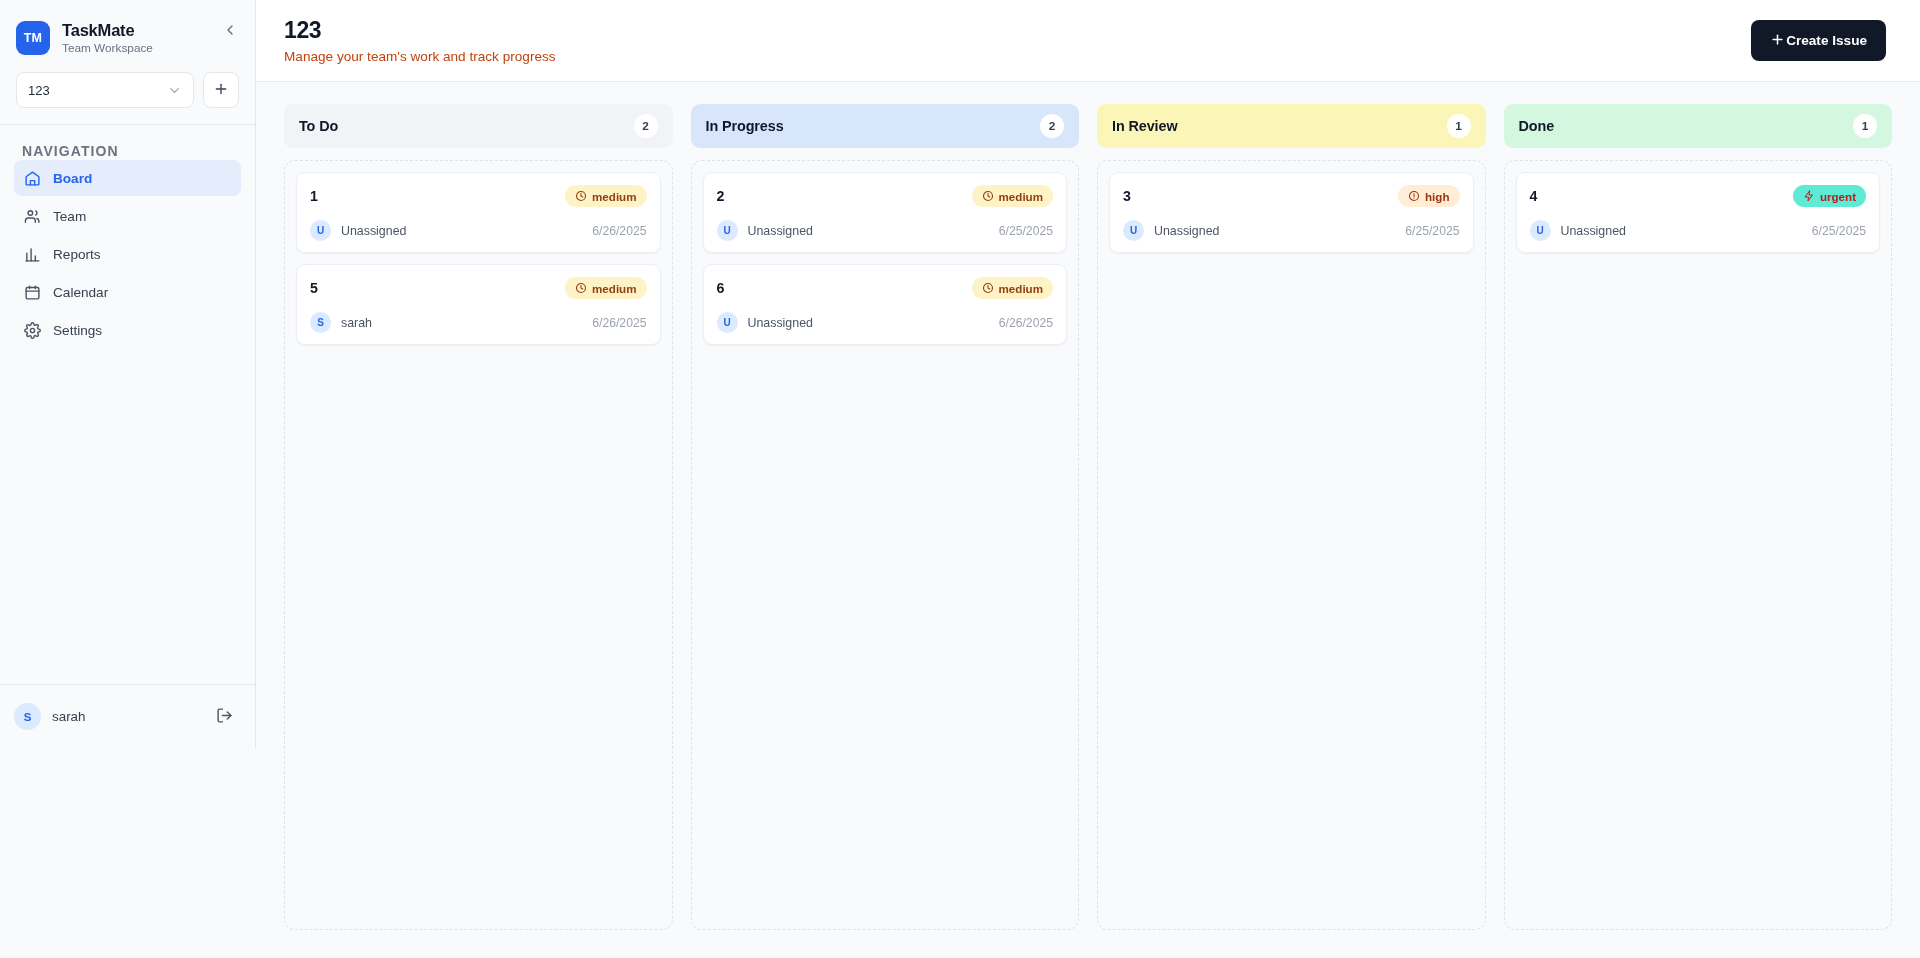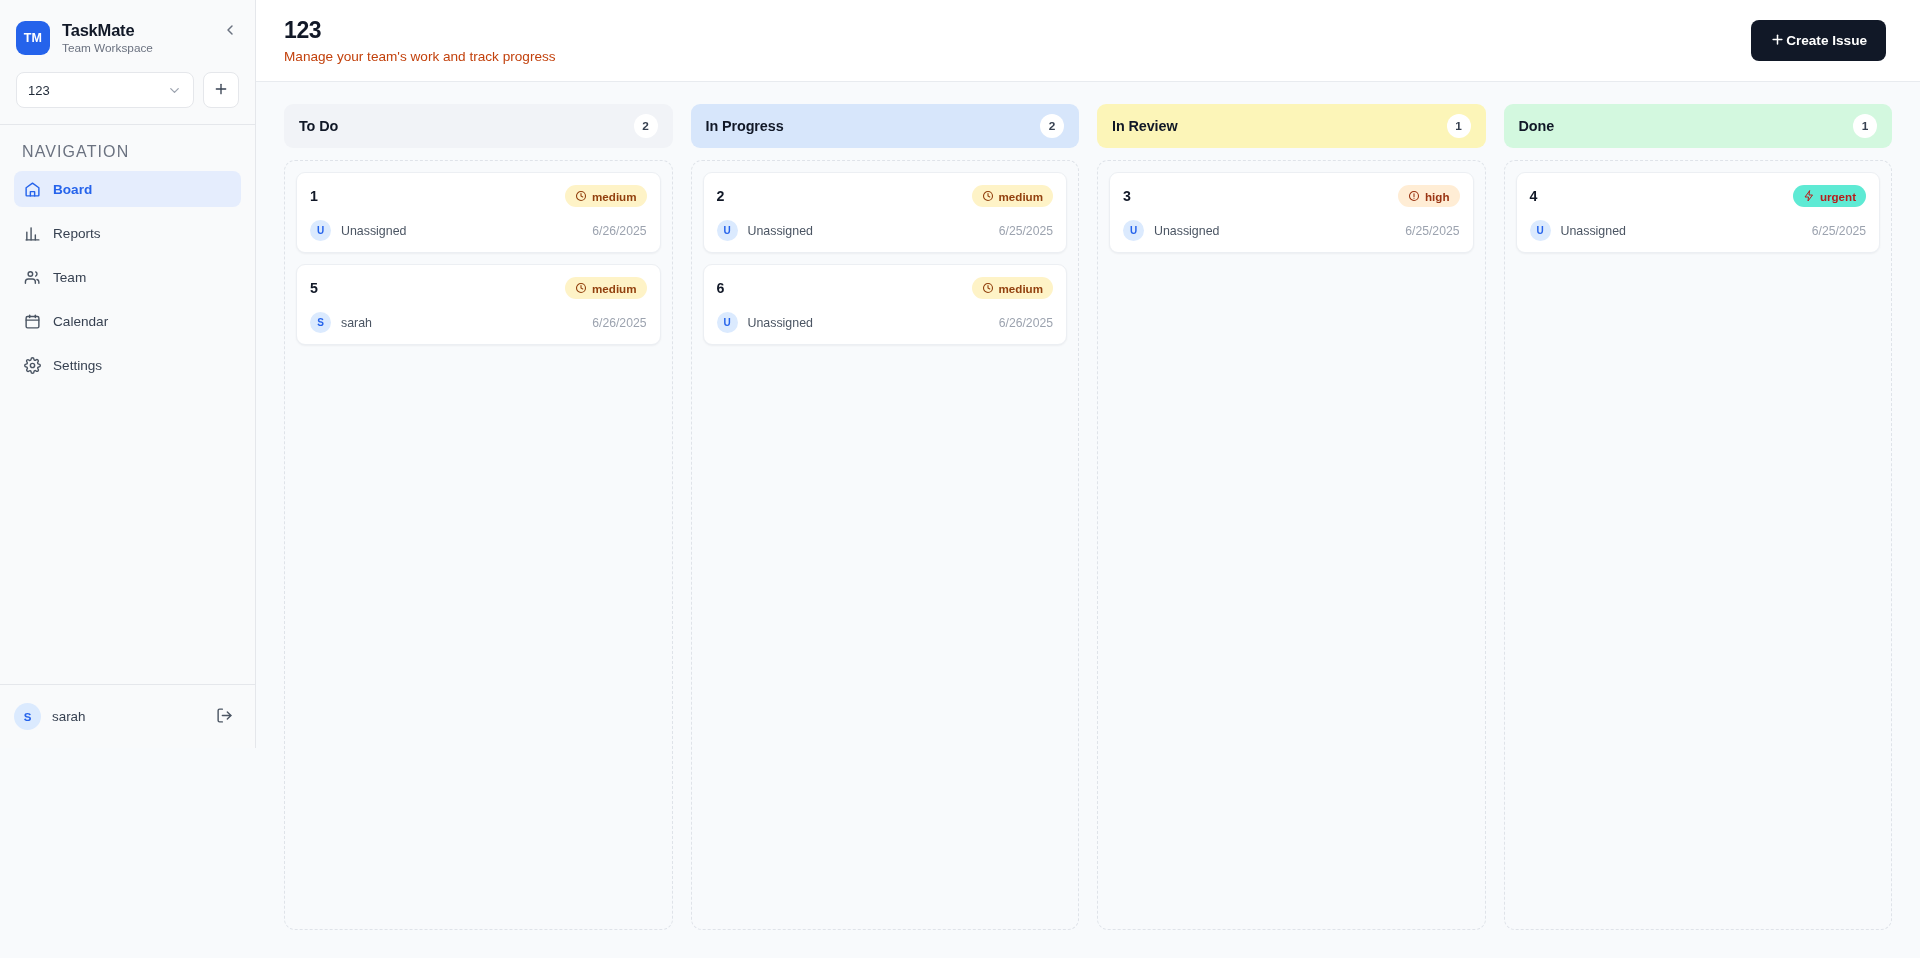--- a/index.html
+++ b/index.html
@@ -58,28 +58,28 @@
     width: 36px; height: 36px; flex: 0 0 36px;
     border: 1px solid #e5e7eb; border-radius: 8px;
     background: #fff; display: flex; align-items: center;
     justify-content: center; cursor: pointer; color: #374151;
   }
 
   .sb-divider { height: 1px; background: #e5e7eb; }
 
   .nav-section { padding: 18px 14px 0 14px; flex: 1 1 auto; }
   .nav-title {
-    font-size: 16px; font-weight: 400; color: #6b7280;
-    letter-spacing: 1.1px; padding: 0 8px 10px 8px;
+    font-size: 14px; font-weight: 700; color: #6b7280;
+    letter-spacing: 1.1px; padding: 0 8px 1px 8px;
   }
   .nav-item {
     display: flex; align-items: center; gap: 12px;
     height: 36px; padding: 0 10px; border-radius: 8px;
     font-size: 13.6px; color: #374151; cursor: pointer;
-    margin-bottom: 8px;
+    margin-bottom: 2px;
   }
   .nav-item .ico { display: flex; align-items: center; justify-content: center; width: 17px; height: 17px; color: #4b5563; }
   .nav-item.active { background: #e5edfd; color: #2563eb; font-weight: 600; }
   .nav-item.active .ico { color: #2563eb; }
 
   .sb-footer {
     border-top: 1px solid #e5e7eb;
     height: 64px; display: flex; align-items: center;
     justify-content: space-between; padding: 0 18px 0 14px;
   }
@@ -218,39 +218,39 @@
               <path d="M3 9.5L12 3l9 6.5V20a1 1 0 0 1-1 1H4a1 1 0 0 1-1-1z"></path>
               <path d="M9 21v-6h6v6"></path>
             </svg>
         </span>
         <span>Board</span>
       </div>
 
       <div class="nav-item">
         <span class="ico">
           <svg width="17" height="17" viewBox="0 0 24 24" fill="none" stroke="currentColor" stroke-width="2" stroke-linecap="round" stroke-linejoin="round">
+              <path d="M16 20v-2a4 4 0 0 0-4-4H6a4 4 0 0 0-4 4v2"></path>
+              <circle cx="9" cy="7" r="3.2"></circle>
+              <path d="M21 20v-1.6a3.6 3.6 0 0 0-2.7-3.5"></path>
+              <path d="M16.5 4.2a3.2 3.2 0 0 1 0 5.8"></path>
+            </svg>
+        </span>
+        <span>Team</span>
+      </div>
+
+      <div class="nav-item">
+        <span class="ico">
+          <svg width="17" height="17" viewBox="0 0 24 24" fill="none" stroke="currentColor" stroke-width="2" stroke-linecap="round" stroke-linejoin="round">
               <line x1="4" y1="21" x2="4" y2="10"></line>
               <line x1="10" y1="21" x2="10" y2="4"></line>
               <line x1="16" y1="21" x2="16" y2="14"></line>
               <line x1="21" y1="21" x2="3" y2="21"></line>
             </svg>
         </span>
         <span>Reports</span>
-      </div>
-
-      <div class="nav-item">
-        <span class="ico">
-          <svg width="17" height="17" viewBox="0 0 24 24" fill="none" stroke="currentColor" stroke-width="2" stroke-linecap="round" stroke-linejoin="round">
-              <path d="M16 20v-2a4 4 0 0 0-4-4H6a4 4 0 0 0-4 4v2"></path>
-              <circle cx="9" cy="7" r="3.2"></circle>
-              <path d="M21 20v-1.6a3.6 3.6 0 0 0-2.7-3.5"></path>
-              <path d="M16.5 4.2a3.2 3.2 0 0 1 0 5.8"></path>
-            </svg>
-        </span>
-        <span>Team</span>
       </div>
 
       <div class="nav-item">
         <span class="ico">
           <svg width="17" height="17" viewBox="0 0 24 24" fill="none" stroke="currentColor" stroke-width="2" stroke-linecap="round" stroke-linejoin="round">
               <rect x="3" y="5" width="18" height="16" rx="2"></rect>
               <line x1="3" y1="10" x2="21" y2="10"></line>
               <line x1="8" y1="3" x2="8" y2="6.5"></line>
               <line x1="16" y1="3" x2="16" y2="6.5"></line>
             </svg>

